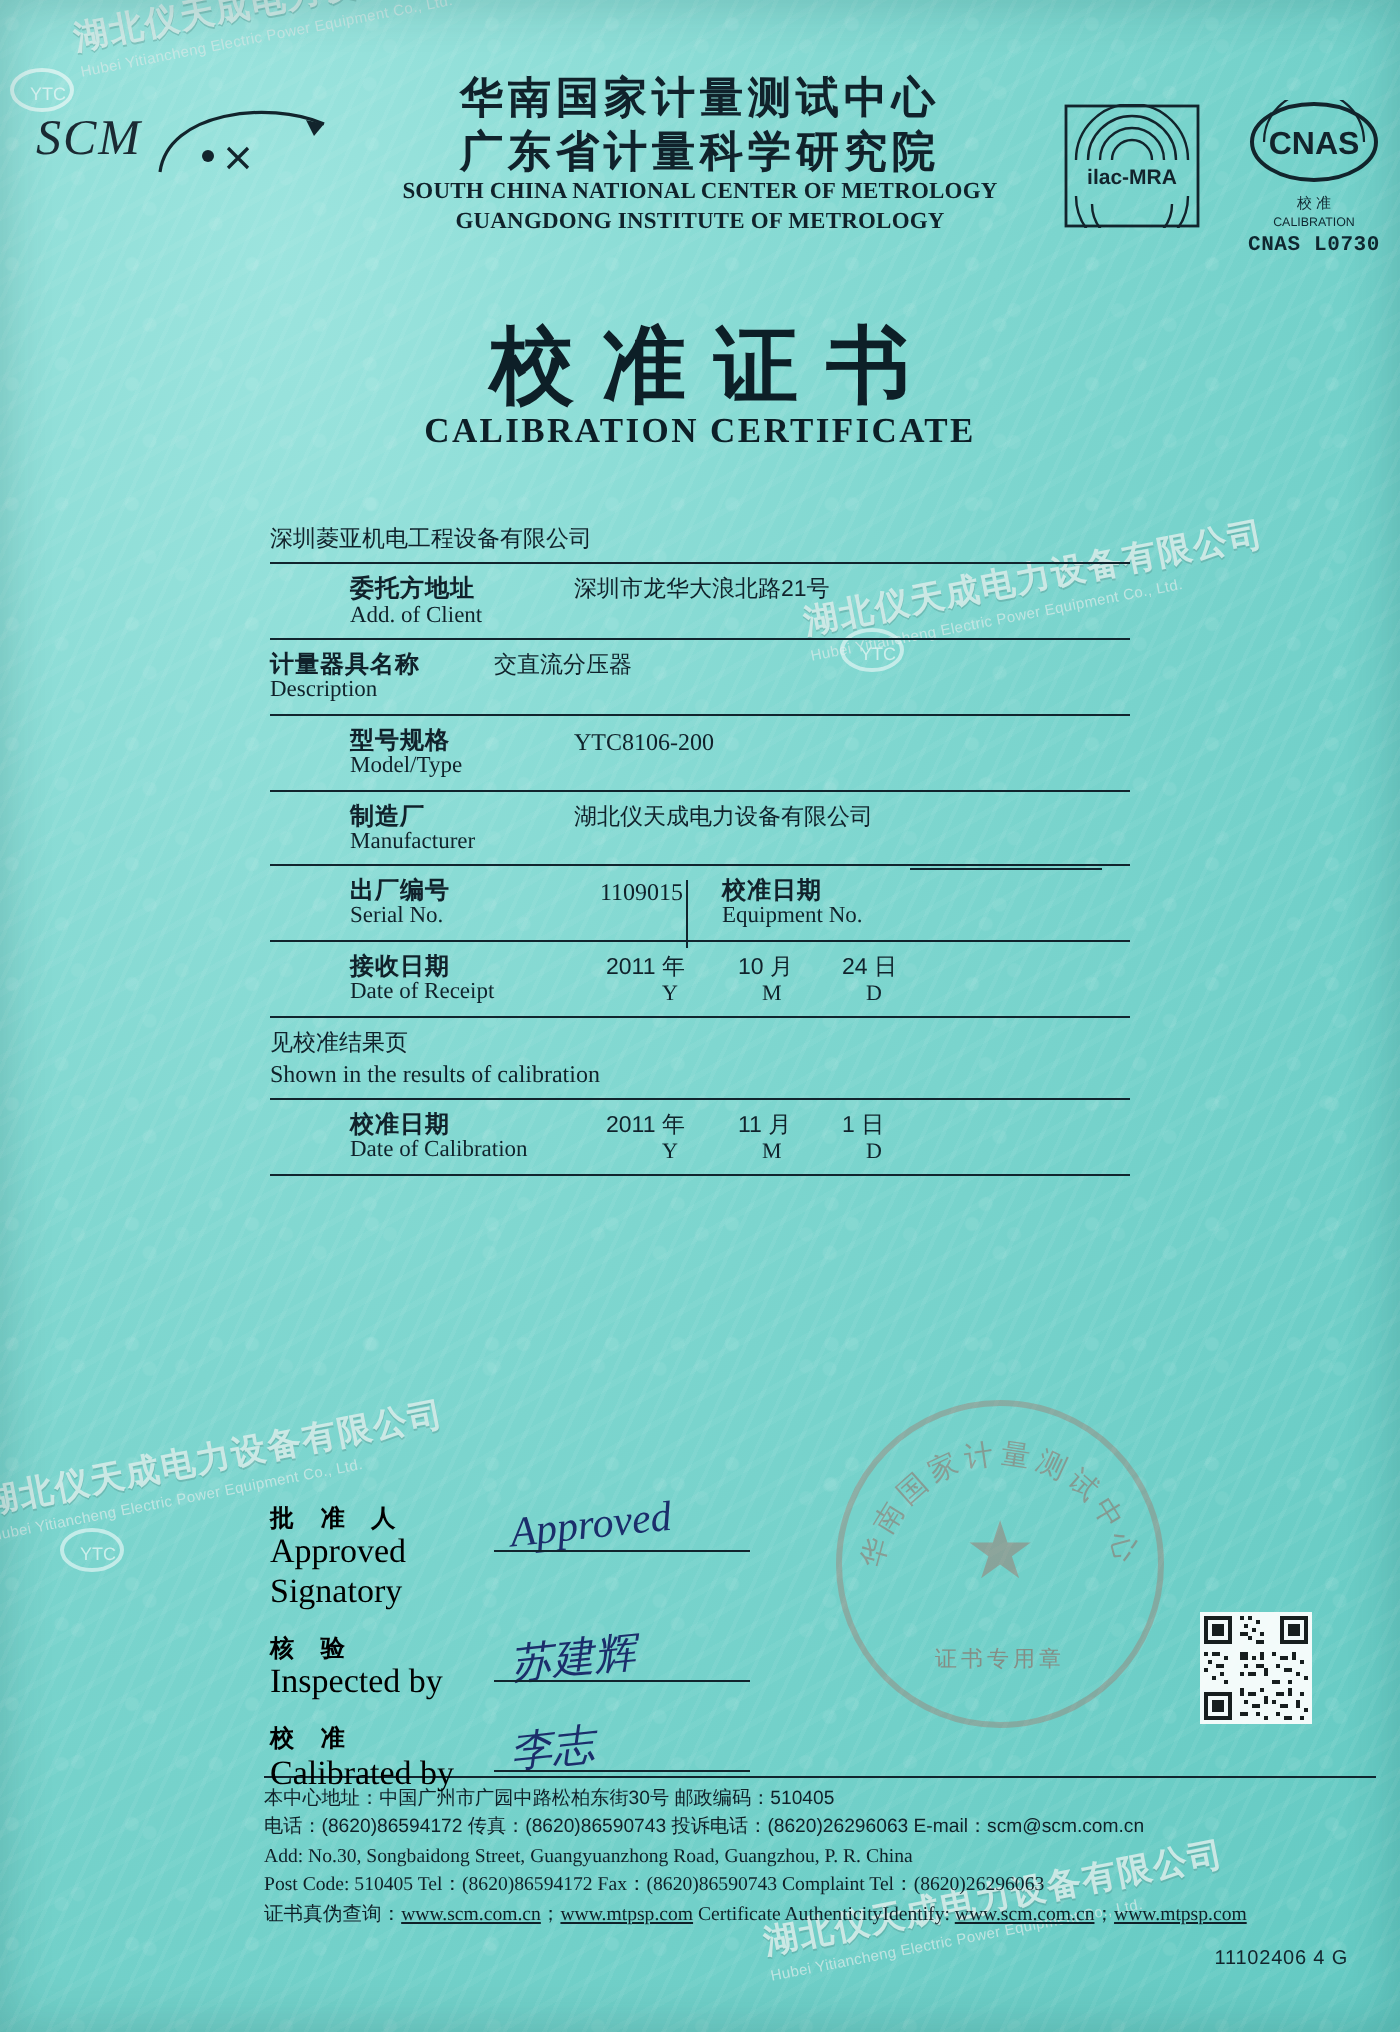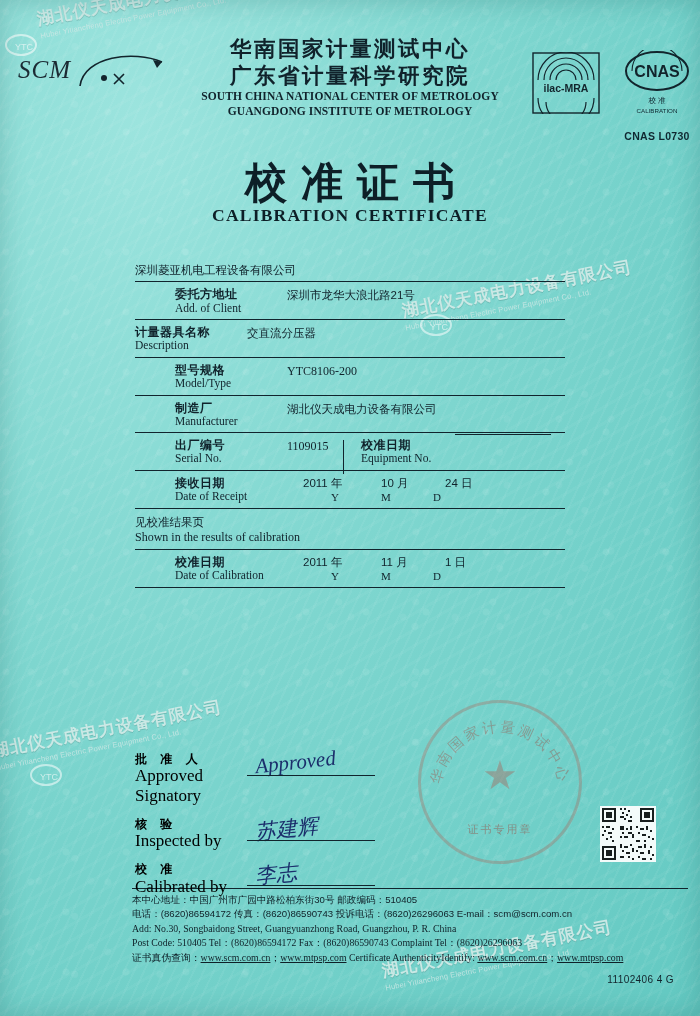--- a/index.html
+++ b/index.html
@@ -128,25 +128,25 @@
     margin: 0 auto;
   }
   .cnas-sub {
     font-family: "Liberation Sans", sans-serif;
     font-size: 7.5px;
     color: #0f2730;
     line-height: 1.15;
     margin-top: 1px;
   }
   .cnas-code {
-    font-family: Liberation Sans, sans-serif;
+    font-family: Liberation Mono, monospace;
     font-weight: bold;
     font-size: 10.5px;
     color: #0f2730;
-    margin-top: 16px;
+    margin-top: 2px;
     letter-spacing: .3px;
   }
 
   
   .title-cn {
     position: absolute;
     top: 155px; left: 0; right: 0;
     text-align: center;
     font-family: "Liberation Sans", sans-serif;
     font-weight: bold;
@@ -231,21 +231,21 @@
     letter-spacing: 1px;
   }
   .pg-en {
     font-family: "Liberation Serif", serif;
     font-size: 11.5px;
   }
 
   
   .date-line {
     display: flex;
-    gap: 12px;
+    gap: 0;
     font-family: "Liberation Sans", sans-serif;
     font-size: 11.5px;
   }
   .date-line span { display: inline-block; }
   .dl-y { width: 66px; }
   .dl-m { width: 52px; }
   .dl-d { width: 52px; }
   .ymd {
     display: flex;
     font-family: "Liberation Serif", serif;
@@ -521,21 +521,21 @@
     <div class="row indent">
       <div class="lbl">
         <span class="cn">制造厂</span>
         <span class="en">Manufacturer</span>
       </div>
       <div class="val">湖北仪天成电力设备有限公司</div>
     </div>
     <div class="hr"></div>
 
     <div class="row indent split-row">
-      <div class="split-left" style="display:flex;">
+      <div class="split-left" style="display:flex;gap:13px;">
         <div class="lbl">
           <span class="cn">出厂编号</span>
           <span class="en">Serial No.</span>
         </div>
         <div class="val serif">1109015</div>
       </div>
       <div class="split-right">
         <div class="eq-line"></div>
         <div class="lbl" style="width:auto;flex:none;">
           <span class="cn">校准日期</span>

